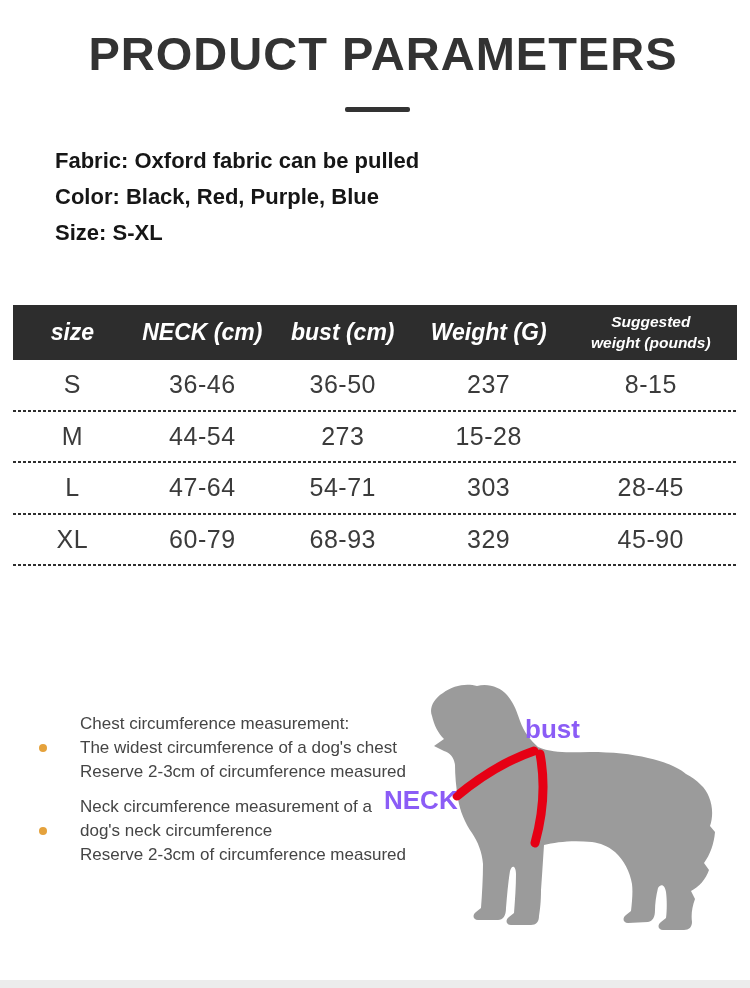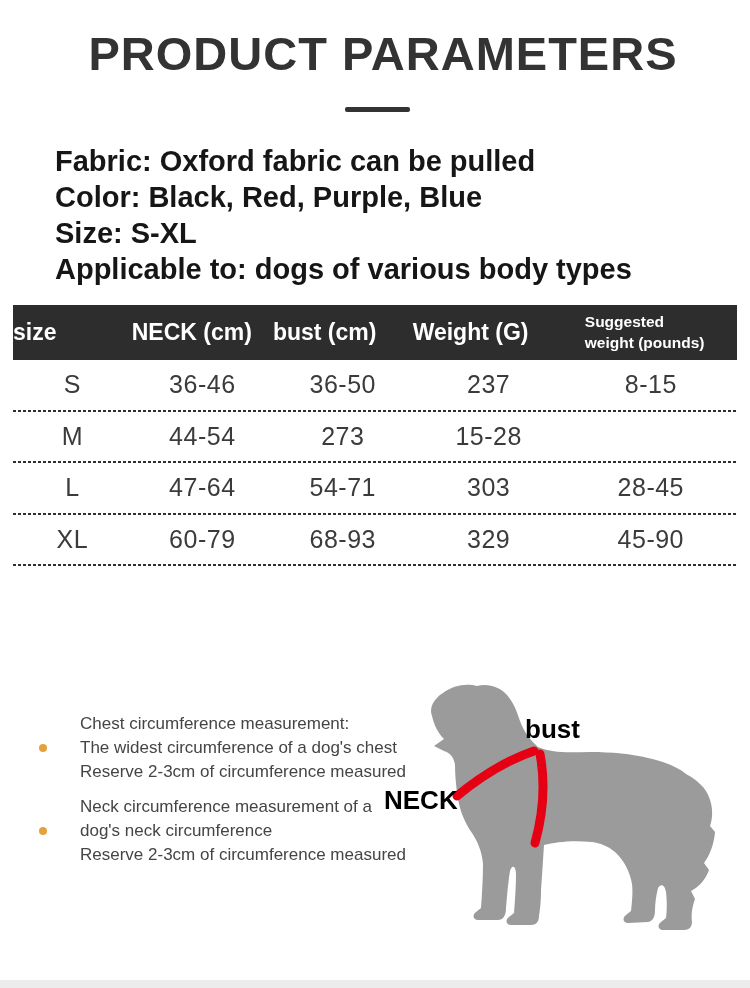--- a/index.html
+++ b/index.html
@@ -32,21 +32,21 @@
     background: #333333;
     border-radius: 2px;
   }
 
   
   .specs {
     position: absolute;
     top: 143px; left: 55px;
   }
   .spec-line {
-    font-size: 29px;
+    font-size: 22px;
     font-weight: 700;
     color: #161616;
     line-height: 36px;
     white-space: nowrap;
   }
 
   
   .size-table {
     position: absolute;
     top: 305px; left: 13px;
@@ -56,23 +56,25 @@
     display: grid;
     grid-template-columns: 16.4% 19.5% 19.3% 21% 23.8%;
     align-items: center;
   }
   .t-head {
     background: #2d2d2d;
     height: 55px;
     color: #ffffff;
   }
   .th-cell {
+    text-align: center;
     font-size: 23px;
     font-weight: 700;
     color: #ffffff;
+    font-style: italic;
   }
   .th-cell.small {
     font-size: 15.5px;
     font-weight: 700;
     line-height: 1.3;
     max-width: 132px;
     margin: 0 auto;
   }
   .t-data {
     height: 49.5px;
@@ -124,21 +126,21 @@
   
   .dog-figure {
     position: absolute;
     top: 680px; left: 420px;
     width: 330px; height: 265px;
   }
   .fig-label {
     position: absolute;
     font-size: 26px;
     font-weight: 700;
-    color: #000000;
+    color: #8b5cf6;
     white-space: nowrap;
   }
   .fig-label.bust { top: 714px; left: 525px; }
   .fig-label.neck { top: 785px; left: 384px; }
 
   
   .bottom-strip {
     position: absolute;
     left: 0; bottom: 0;
     width: 750px; height: 8px;
@@ -150,21 +152,20 @@
 
 <div class="page">
 
   <div class="page-title">PRODUCT PARAMETERS</div>
   <div class="title-underline"></div>
 
   <div class="specs">
     <div class="spec-line">Fabric: Oxford fabric can be pulled</div>
     <div class="spec-line">Color: Black, Red, Purple, Blue</div>
     <div class="spec-line">Size: S-XL</div>
-    <div class="spec-line">Applicable to: dogs of various body types</div>
   </div>
 
   <div class="size-table">
     <div class="t-row t-head">
       <div class="th-cell">size</div>
       <div class="th-cell">NECK (cm)</div>
       <div class="th-cell">bust (cm)</div>
       <div class="th-cell">Weight (G)</div>
       <div class="th-cell small">Suggested weight (pounds)</div>
     </div>

